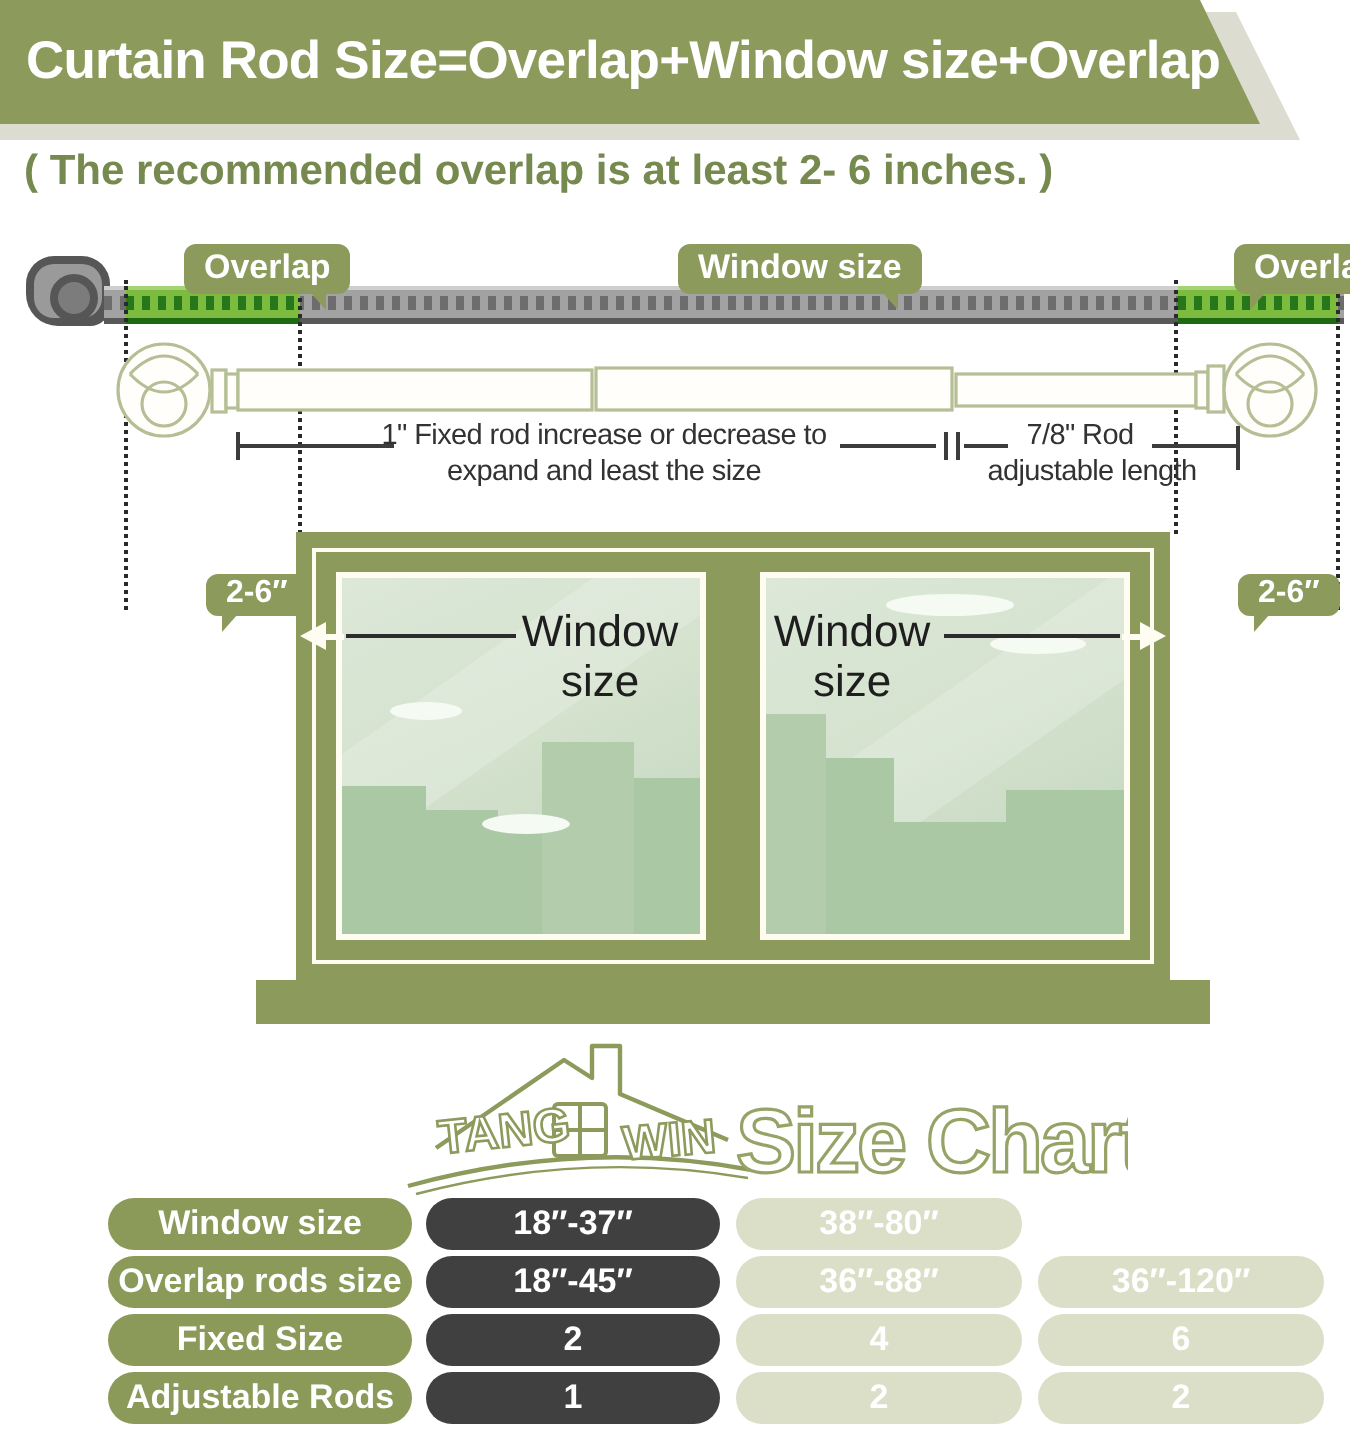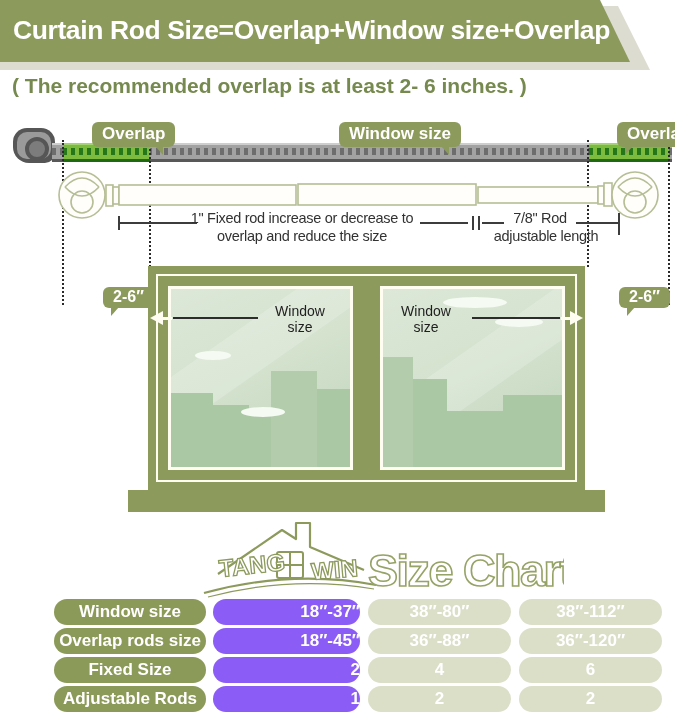--- a/index.html
+++ b/index.html
@@ -55,36 +55,36 @@
   .win-frame{left:148px;top:266px;width:437px;height:224px;background:#8c9a5c;}
   .win-inset{position:absolute;left:8px;top:8px;right:8px;bottom:8px;
     border:2px solid #fffdf2;}
   .pane{position:absolute;top:20px;width:179px;height:178px;border:3px solid #fffdf2;
     background:linear-gradient(155deg,#dde8d8 0%,#d4e2ce 45%,#c0d4bb 100%);overflow:hidden;}
   .pane-l{left:20px;} .pane-r{left:232px;}
   .sky{position:absolute;bottom:0;background:#abc8a5;}
   .cloud{position:absolute;background:#f5faf3;border-radius:50%;}
   .streak{position:absolute;width:260px;height:46px;background:rgba(255,255,255,0.20);
     transform:rotate(-35deg);}
-  .win-label{font-size:14px;color:#1e1e1e;text-align:center;line-height:1.12;font-weight:normal;}
+  .win-label{font-size:22px;color:#1e1e1e;text-align:center;line-height:1.12;font-weight:normal;}
   .arrow-head-l{width:0;height:0;border-top:7px solid transparent;border-bottom:7px solid transparent;
     border-right:13px solid #fffdf2;}
   .arrow-head-r{width:0;height:0;border-top:7px solid transparent;border-bottom:7px solid transparent;
     border-left:13px solid #fffdf2;}
   .shaft-dark{height:2px;background:#2c2c2c;}
   .shaft-white{height:3px;background:#fffdf2;}
   .sill{left:128px;top:490px;width:477px;height:22px;background:#8c9a5c;}
 
   
   .table{left:54px;top:599px;width:608px;}
   .trow{display:flex;margin-bottom:3px;height:26px;}
   .pill{border-radius:13px;color:#fff;font-weight:bold;font-size:17px;
     line-height:26px;text-align:center;white-space:nowrap;}
   .pill-label{width:152px;background:#8b9a59;margin-right:7px;}
-  .pill-dark{width:147px;background:#8b5cf6;margin-right:8px;text-align:right;}
+  .pill-dark{width:147px;background:#404040;margin-right:8px;}
   .pill-light{width:143px;background:#dbdfc8;margin-right:8px;}
   .pill:last-child{margin-right:0;}
 </style>
 </head>
 <body>
 
 <div id="page">
 
   <div class="abs banner-shadow"></div>
   <div class="abs banner">
@@ -140,21 +140,21 @@
       <circle cx="595" cy="29" r="23"></circle>
       <path d="M578,21 Q595,3 612,21" fill="none"></path>
       <path d="M578,21 Q595,39 612,21" fill="none"></path>
       <circle cx="595" cy="36" r="11" fill="none"></circle>
     </g>
   </svg>
 
   <div class="abs mtick" style="left:118px;top:216px;height:14px;"></div>
   <div class="abs mline" style="left:120px;top:222px;width:77px;"></div>
   <div class="abs note" style="left:189px;top:210px;width:226px;">1" Fixed rod  increase or decrease to</div>
-  <div class="abs note" style="left:189px;top:228px;width:226px;">overlap and reduce the size</div>
+  <div class="abs note" style="left:189px;top:228px;width:226px;">expand and least the size</div>
   <div class="abs mline" style="left:420px;top:222px;width:48px;"></div>
   <div class="abs mtick" style="left:472px;top:216px;height:14px;"></div>
   <div class="abs mtick" style="left:478px;top:216px;height:14px;"></div>
   <div class="abs mline" style="left:482px;top:222px;width:22px;"></div>
   <div class="abs note" style="left:505px;top:210px;width:70px;">7/8"  Rod</div>
   <div class="abs mline" style="left:576px;top:222px;width:42px;"></div>
   <div class="abs mtick" style="left:618px;top:213px;height:22px;"></div>
   <div class="abs note" style="left:486px;top:228px;width:120px;">adjustable length</div>
 
   <div class="abs tag tag-small" style="left:84px;top:287px;">
@@ -222,21 +222,20 @@
     <text x="28" y="63" font-size="24" font-weight="bold" fill="#fff" stroke="#8c9a5c" stroke-width="1.3" transform="rotate(-6 28 63)">TANG</text>
     <text x="120" y="66" font-size="24" font-weight="bold" fill="#fff" stroke="#8c9a5c" stroke-width="1.3" transform="rotate(-5 120 66)">WIN</text>
     <text x="176" y="72" font-size="45" font-weight="bold" letter-spacing="-1.5" fill="#fff" stroke="#96a366" stroke-width="1.6">Size Chart</text>
   </svg>
 
   <div class="abs table">
     <div class="trow">
       <div class="pill pill-label">Window size</div>
       <div class="pill pill-dark">18″-37″</div>
       <div class="pill pill-light">38″-80″</div>
-      <div class="pill pill-light">38″-112″</div>
     </div>
     <div class="trow">
       <div class="pill pill-label">Overlap rods size</div>
       <div class="pill pill-dark">18″-45″</div>
       <div class="pill pill-light">36″-88″</div>
       <div class="pill pill-light">36″-120″</div>
     </div>
     <div class="trow">
       <div class="pill pill-label">Fixed Size</div>
       <div class="pill pill-dark">2</div>

